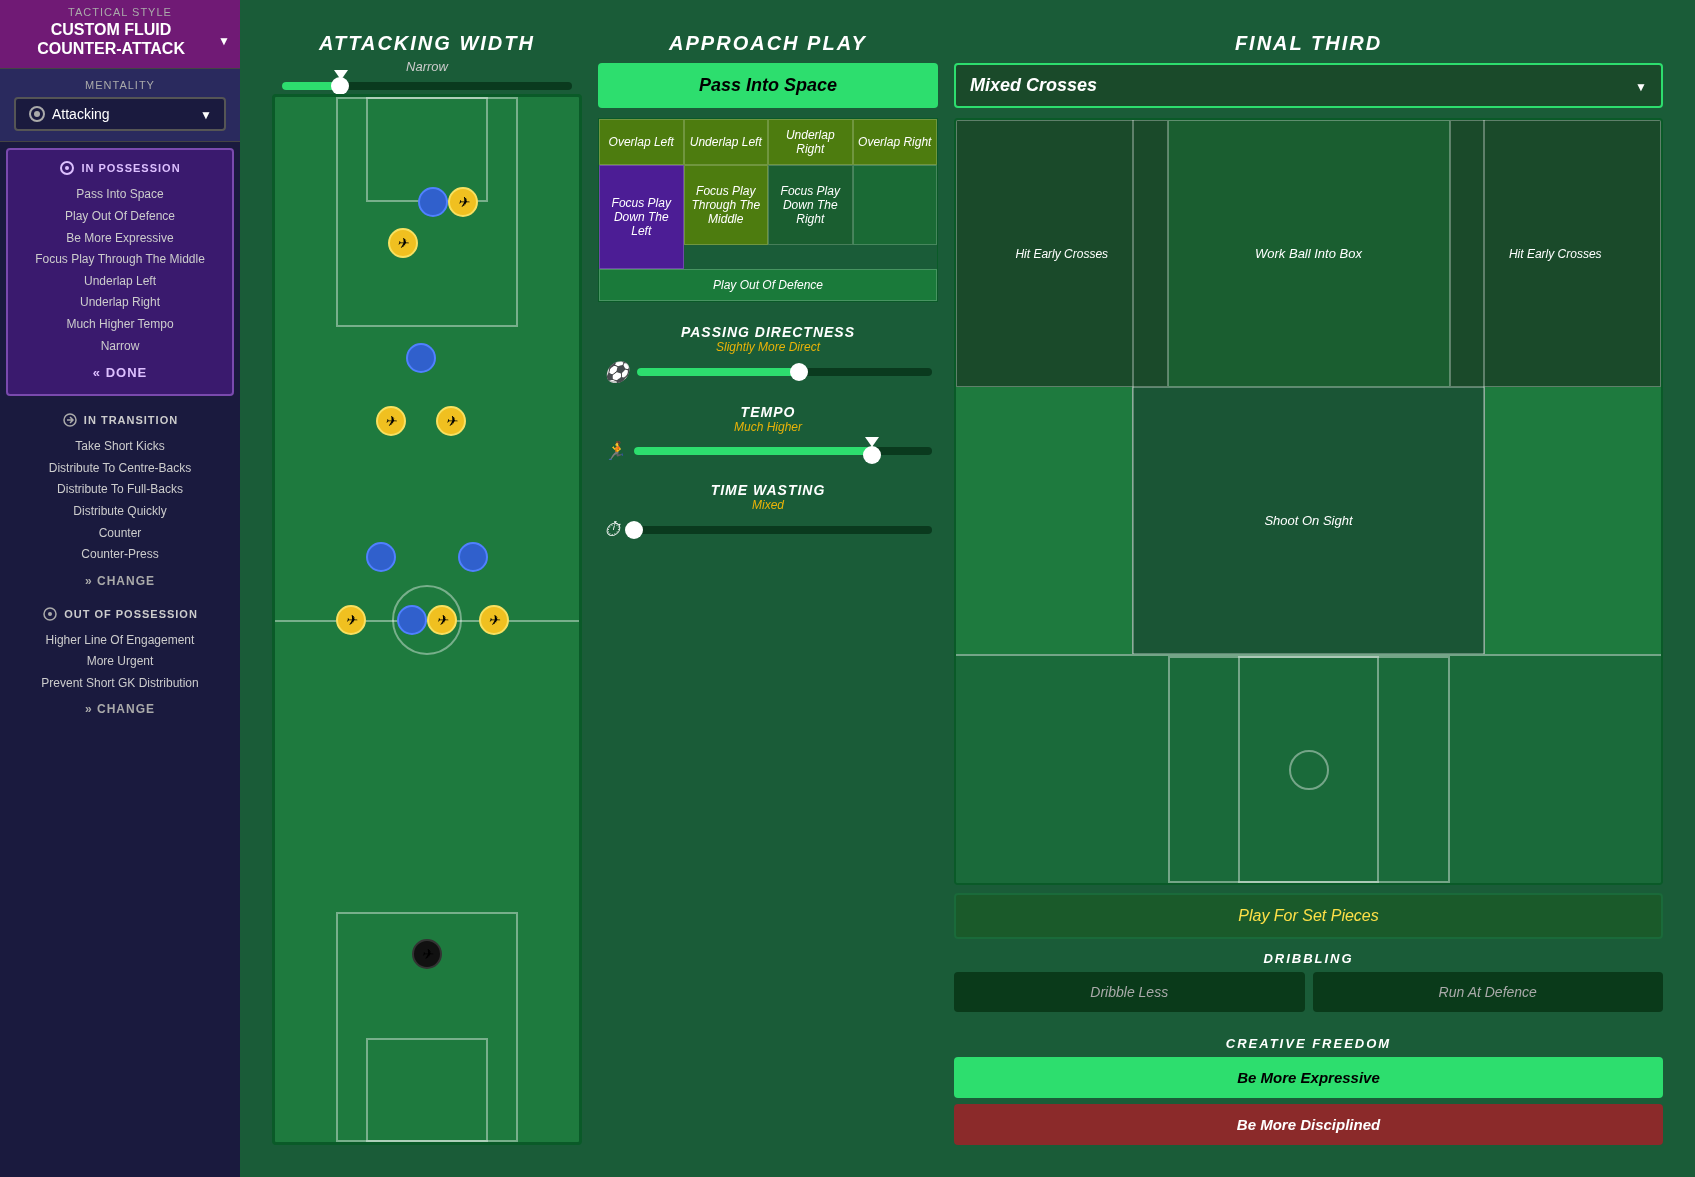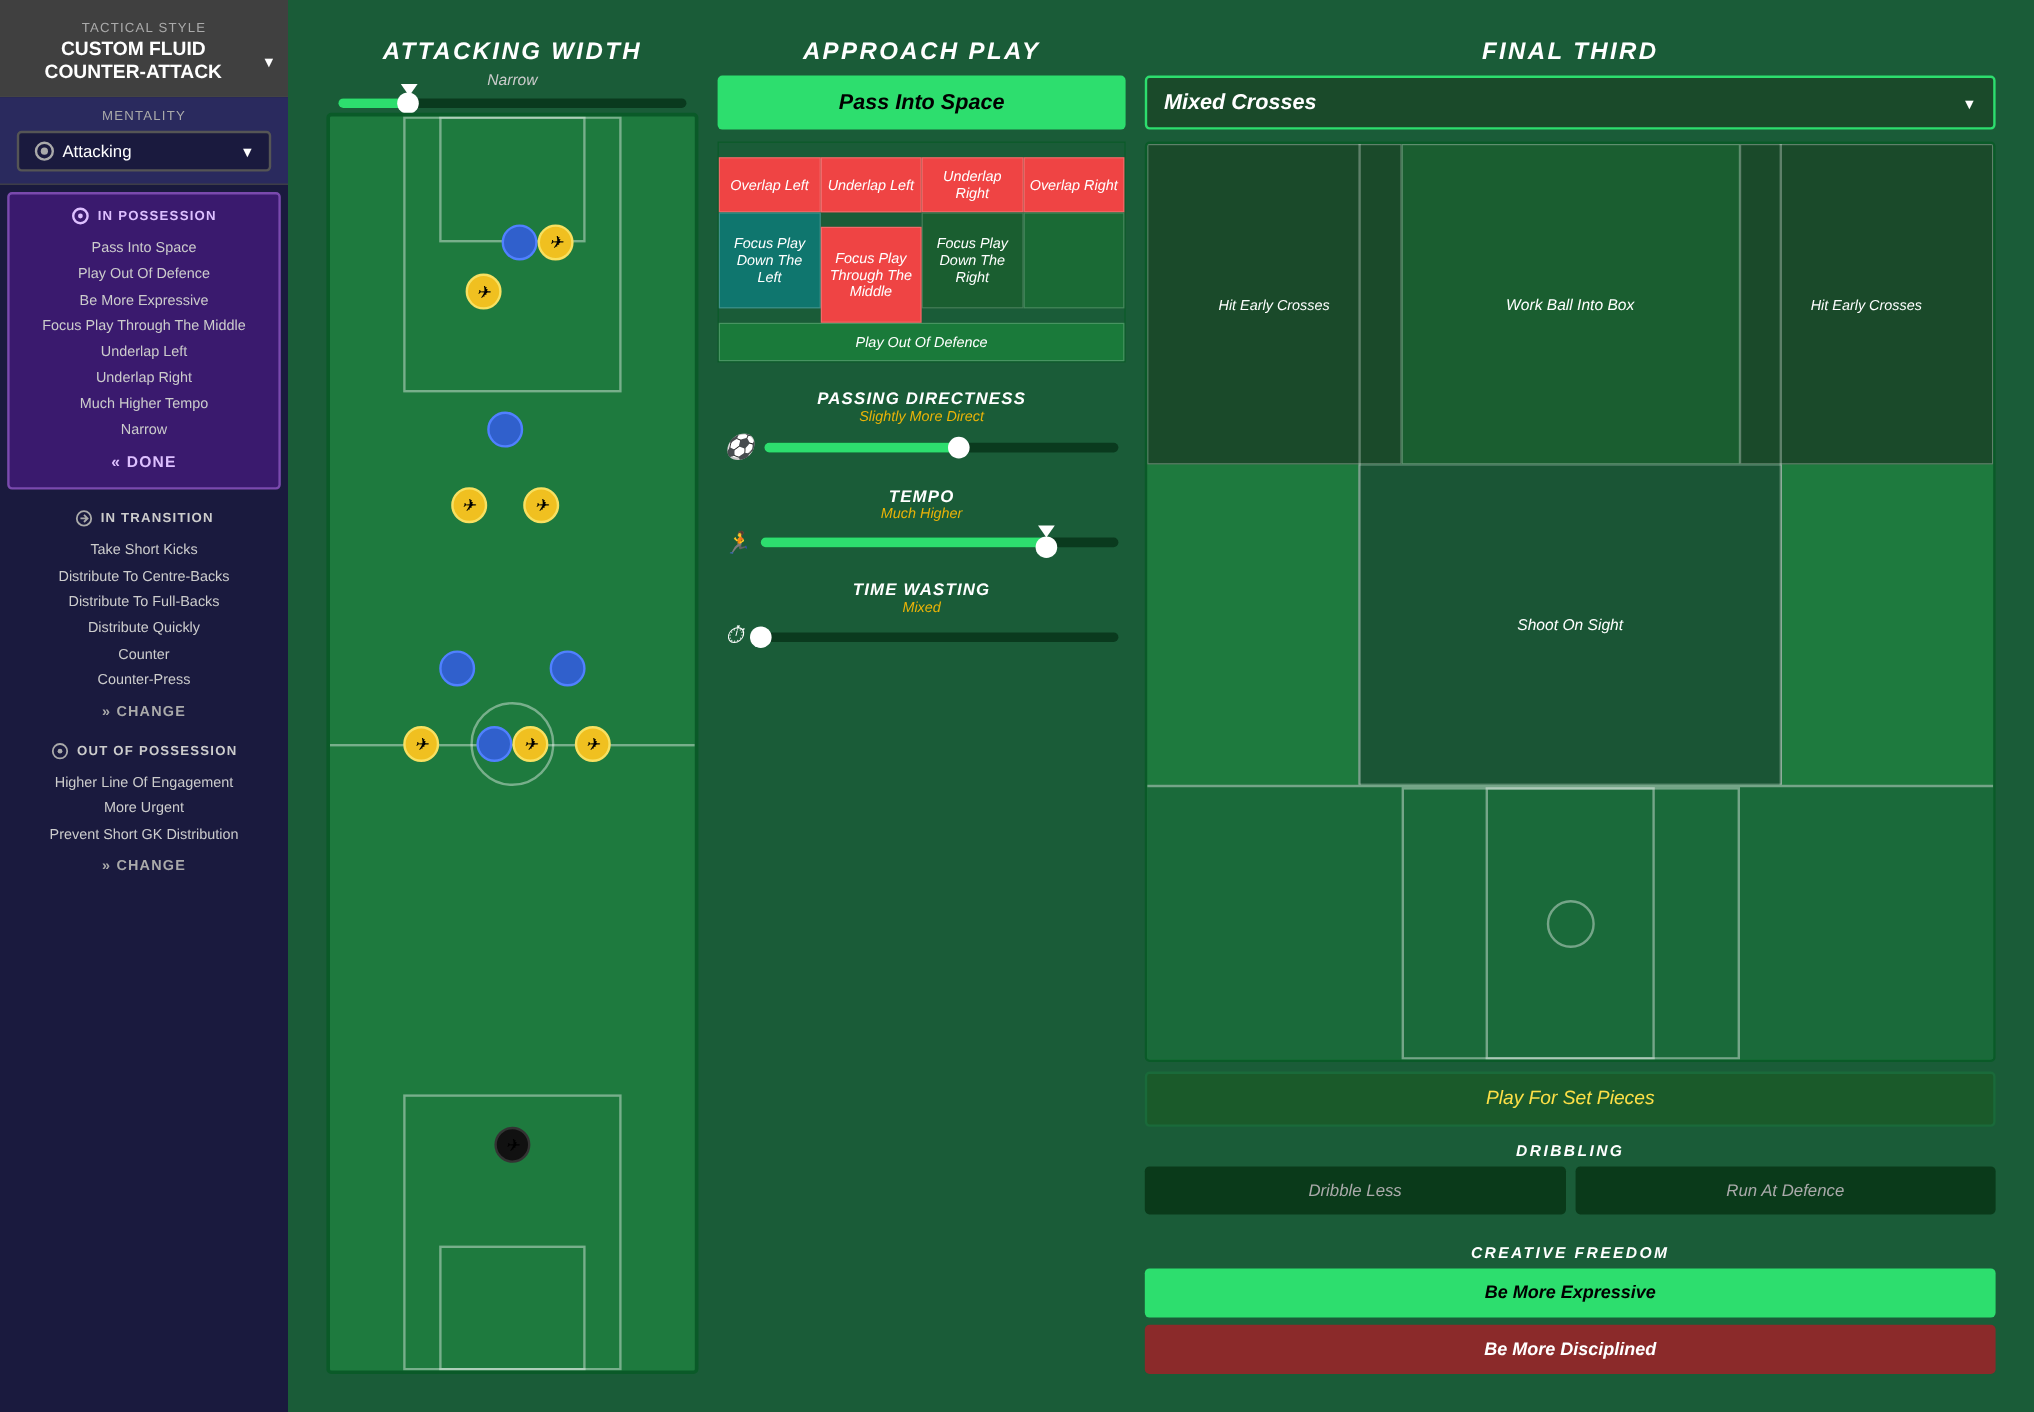--- a/index.html
+++ b/index.html
@@ -16,23 +16,23 @@
     .sidebar {
       width: 240px;
       background: #1a1a3e;
       color: white;
       display: flex;
       flex-direction: column;
       padding: 0;
       flex-shrink: 0;
     }
     .sidebar-tactical-style {
-      background: #404040;
-      text-align: center;
-      padding: 18px 10px 10px;
+      background: #701a75;
+      text-align: center;
+      padding: 6px 10px 10px;
       border-bottom: 1px solid #444;
     }
     .sidebar-tactical-style .label {
       font-size: 11px;
       color: #aaa;
       letter-spacing: 1px;
       text-transform: uppercase;
     }
     .sidebar-tactical-style .value {
       font-size: 16px;
@@ -243,21 +243,21 @@
       border: 1px solid rgba(255,255,255,0.2);
       padding: 8px 4px;
       text-align: center;
       font-size: 12px;
       color: #fff;
       display: flex;
       align-items: center;
       justify-content: center;
       cursor: pointer;
     }
-    .approach-cell.dark-red { background: #ef4444; margin-top: 12px; }
+    .approach-cell.dark-red { background: #4d7c0f; }
     .approach-cell.green { background: #1a7a3a; }
     .approach-cell.medium-green { background: #1e6a32; }
 
     
     .slider-section {
       margin-top: 8px;
       padding: 6px 0;
     }
     .slider-title {
       color: #fff;
@@ -542,21 +542,21 @@
     <div class="approach-title">APPROACH PLAY</div>
     <div class="approach-btn-green">Pass Into Space</div>
 
     <div style="display:grid;grid-template-columns:1fr 1fr 1fr 1fr;border:1px solid #0a5a28;margin-bottom:8px;">
 
       <div class="approach-cell dark-red">Overlap Left</div>
       <div class="approach-cell dark-red">Underlap Left</div>
       <div class="approach-cell dark-red">Underlap Right</div>
       <div class="approach-cell dark-red">Overlap Right</div>
 
-      <div class="approach-cell medium-green" style="grid-column:1;height:80px;background:#0f766e;">Focus Play Down The Left</div>
+      <div class="approach-cell medium-green" style="grid-column:1;height:104px;background:#4c1d95;">Focus Play Down The Left</div>
       <div class="approach-cell dark-red" style="grid-column:2;height:80px;position:relative;">
         <span>Focus Play Through The Middle</span>
 
       </div>
       <div class="approach-cell medium-green" style="grid-column:3;height:80px;background:#1a5e30;">Focus Play Down The Right</div>
       <div style="grid-column:4;height:80px;background:#1a6a35;border:1px solid rgba(255,255,255,0.2);"></div>
 
       <div class="approach-cell green" style="grid-column:1/-1;background:#1a7a3a;">Play Out Of Defence</div>
     </div>
 

